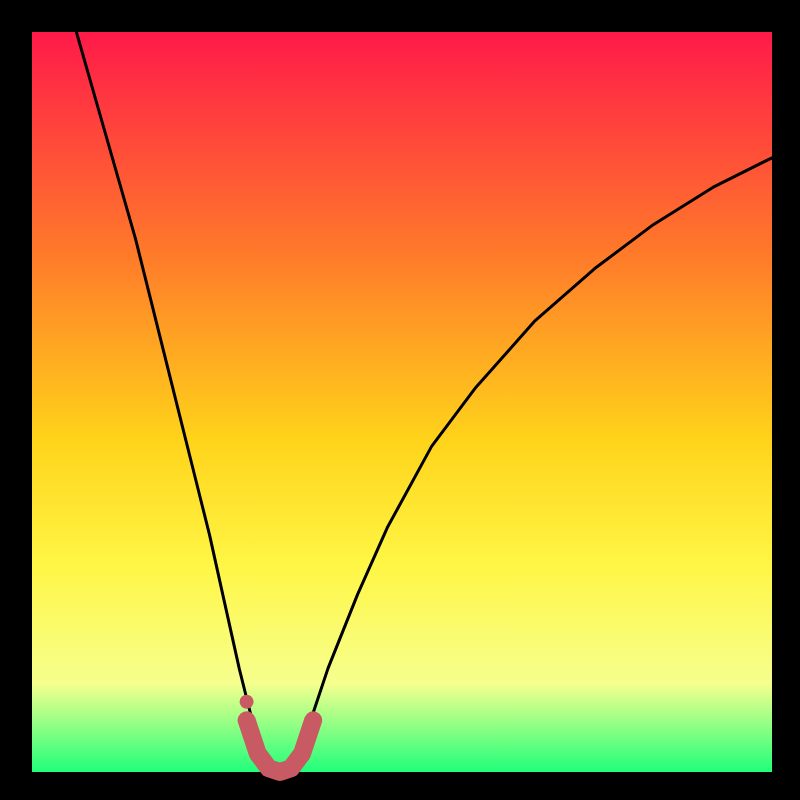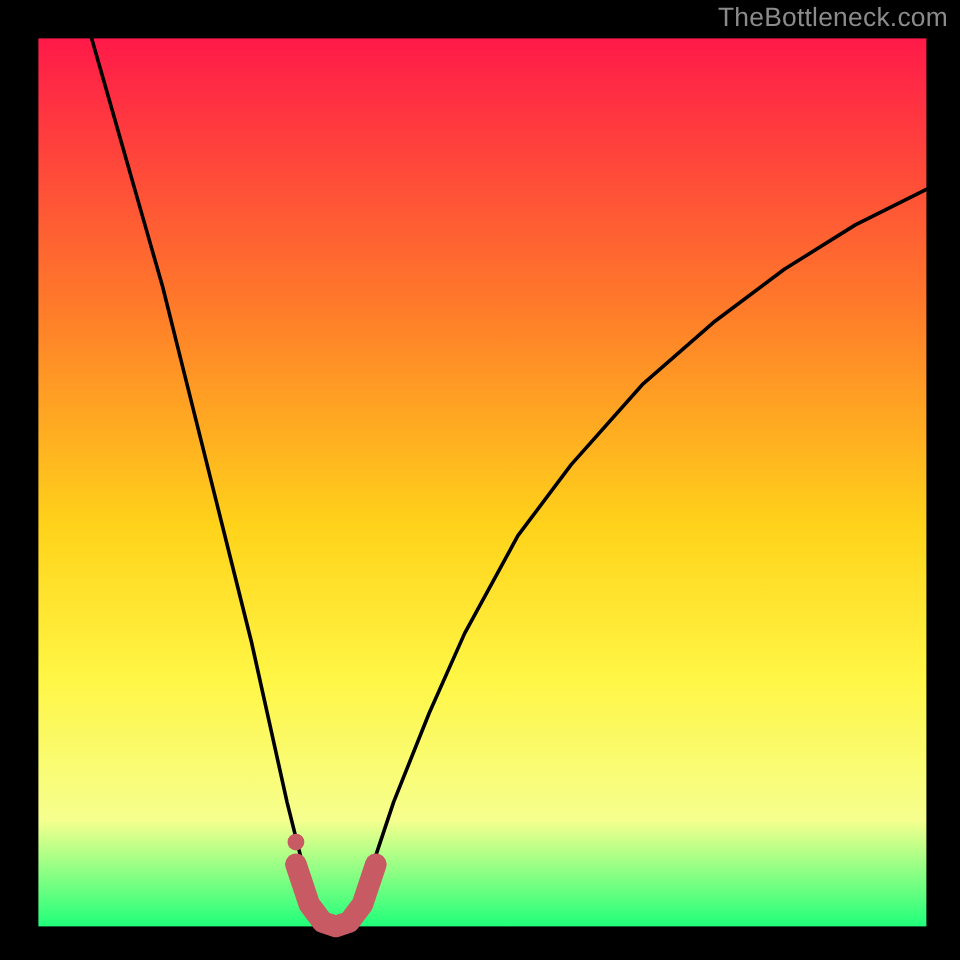--- a/index.html
+++ b/index.html
@@ -50,15 +50,14 @@
 
   <rect id="plot-area" x="32" y="32" width="740" height="740" fill="url(#bg-grad)"></rect>
 
   <path id="curve-path" fill="none" stroke="#000000" stroke-width="3" stroke-linecap="round" stroke-linejoin="round" d="M76.40 32.00 L91.20 83.80 L106.00 135.60 L120.80 187.40 L135.60 239.20 L150.40 298.40 L165.20 357.60 L180.00 416.80 L194.80 476.00 L209.60 535.20 L224.40 601.80 L239.20 668.40 L246.60 698.00 L254.00 727.60 L261.40 749.80 L268.80 764.60 L276.20 772.00 L283.60 772.00 L291.00 764.60 L298.40 749.80 L313.20 712.80 L328.00 668.40 L357.60 594.40 L387.20 527.80 L431.60 446.40 L476.00 387.20 L535.20 320.60 L594.40 268.80 L653.60 224.40 L712.80 187.40 L772.00 157.80"></path>
 
   <path id="marker-path" fill="none" stroke="#c75a63" stroke-width="18" stroke-linecap="round" stroke-linejoin="round" d="M246.60 720.20 L257.70 753.50 L268.80 768.30 L279.90 772.00 L291.00 768.30 L302.10 753.50 L313.20 720.20"></path>
 
   <circle id="marker-dot" r="7" fill="#c75a63" cx="246.60" cy="701.70"></circle>
 </svg>
 
-<div class="watermark">TheBottleneck.com</div>
 
 </div>
 
 </body></html>

